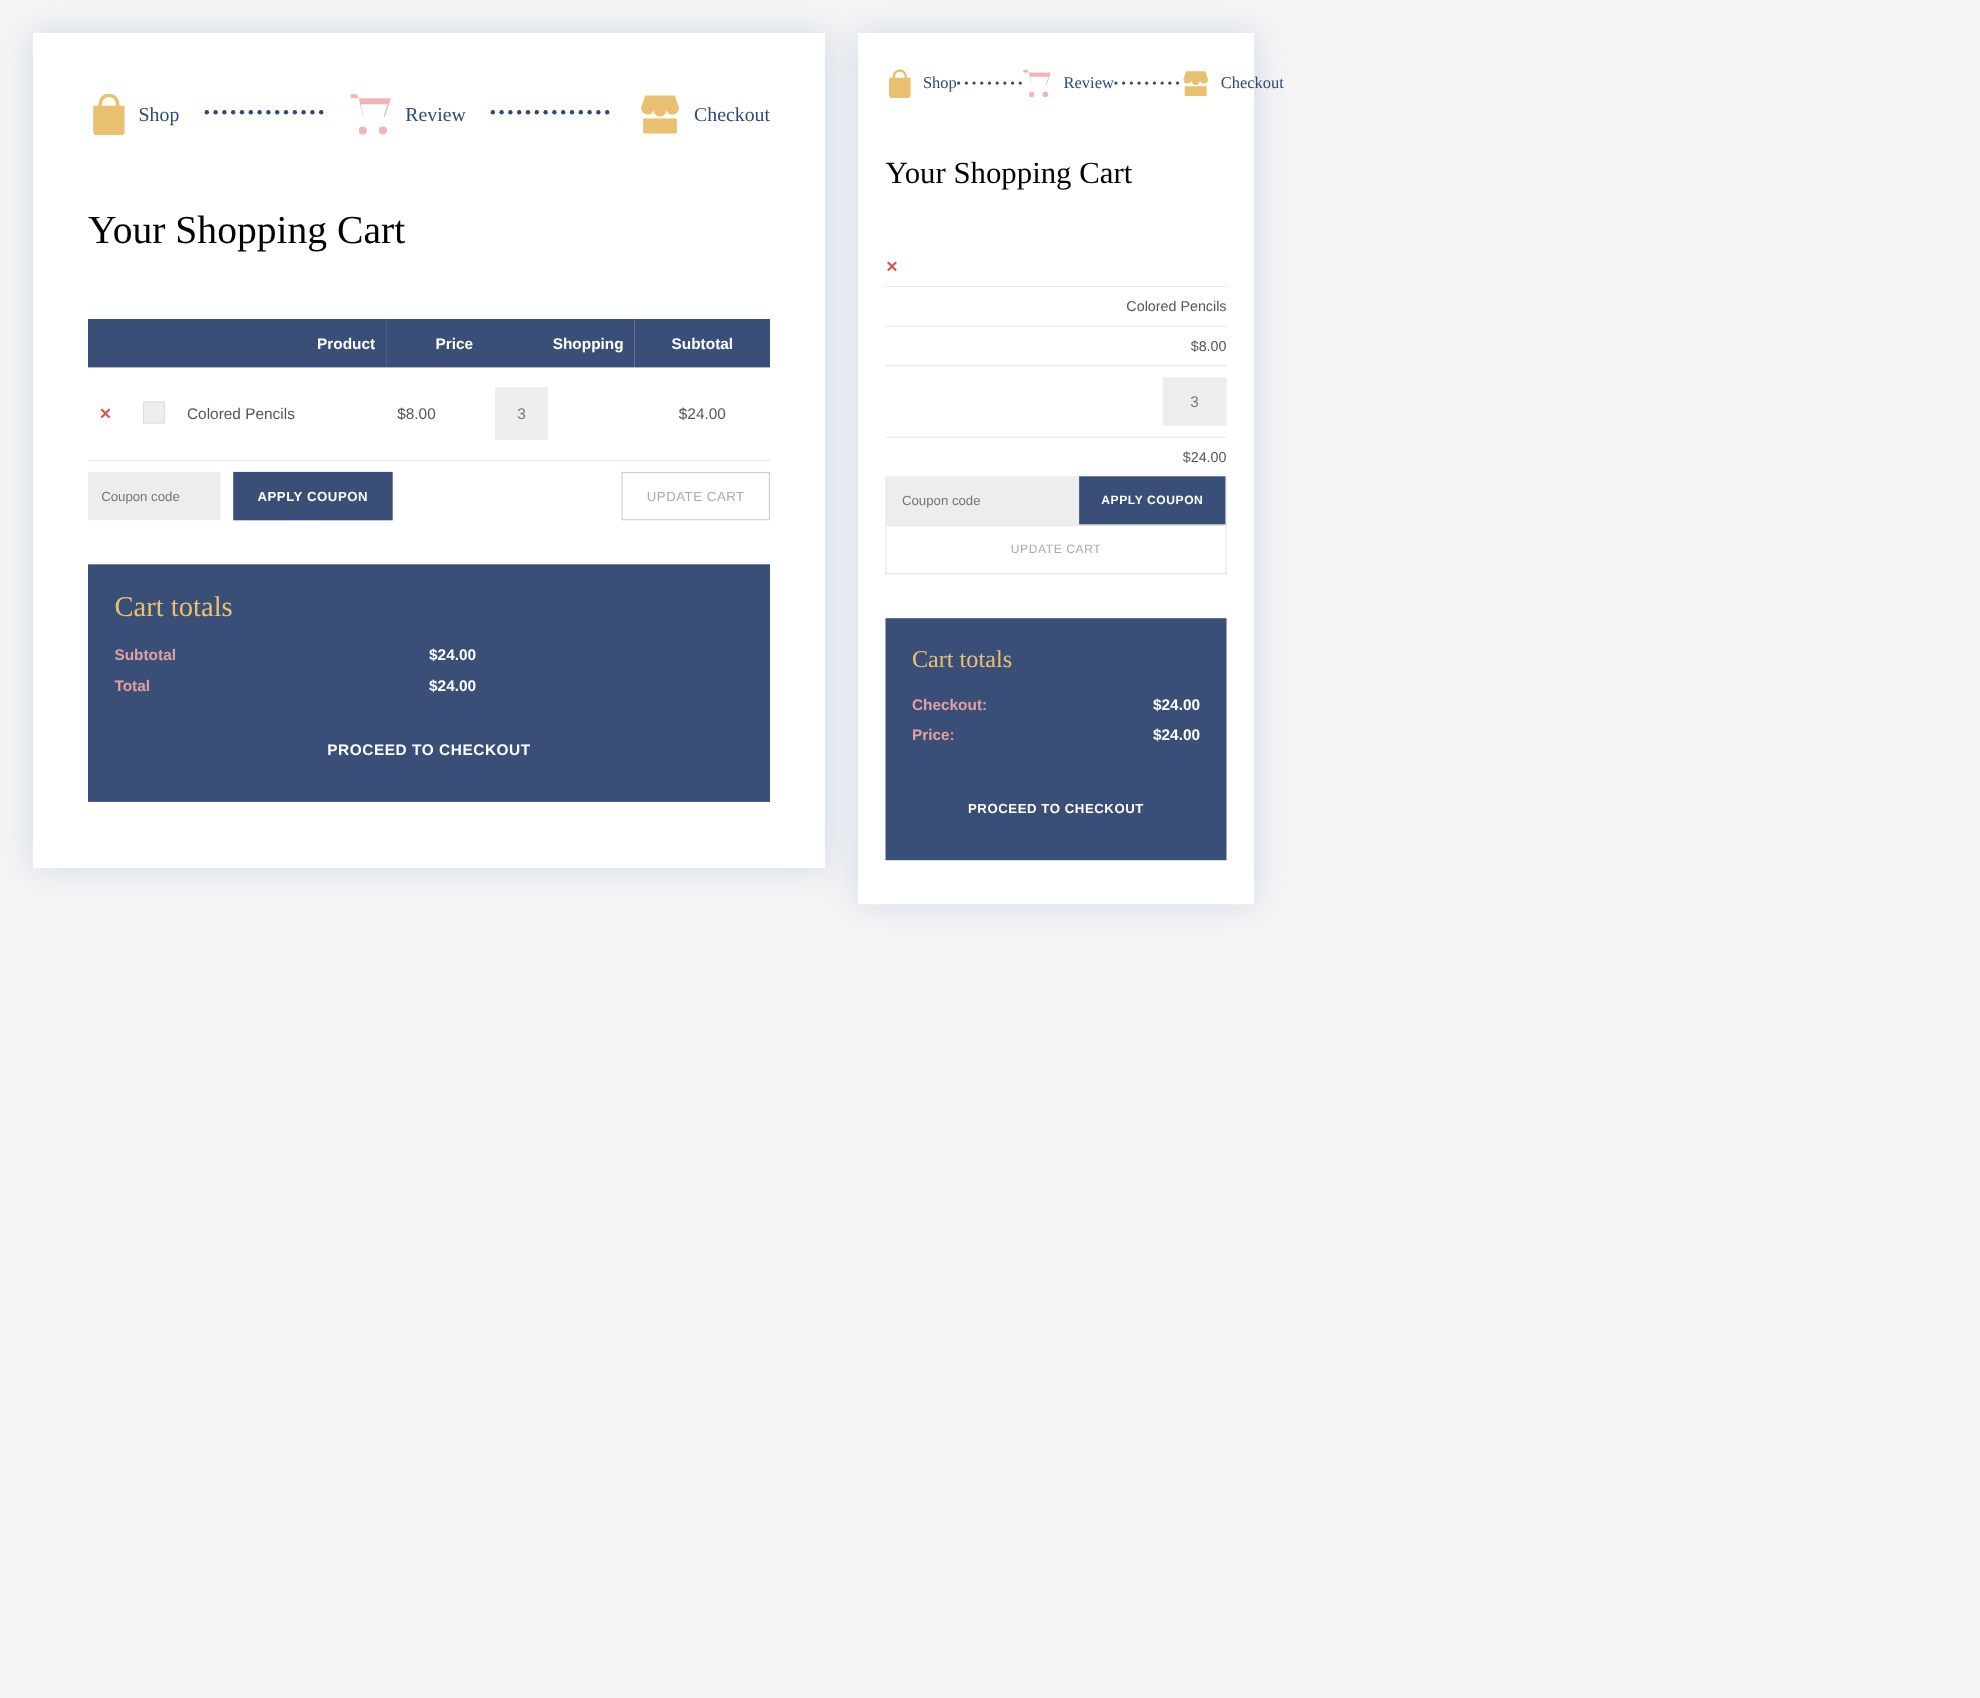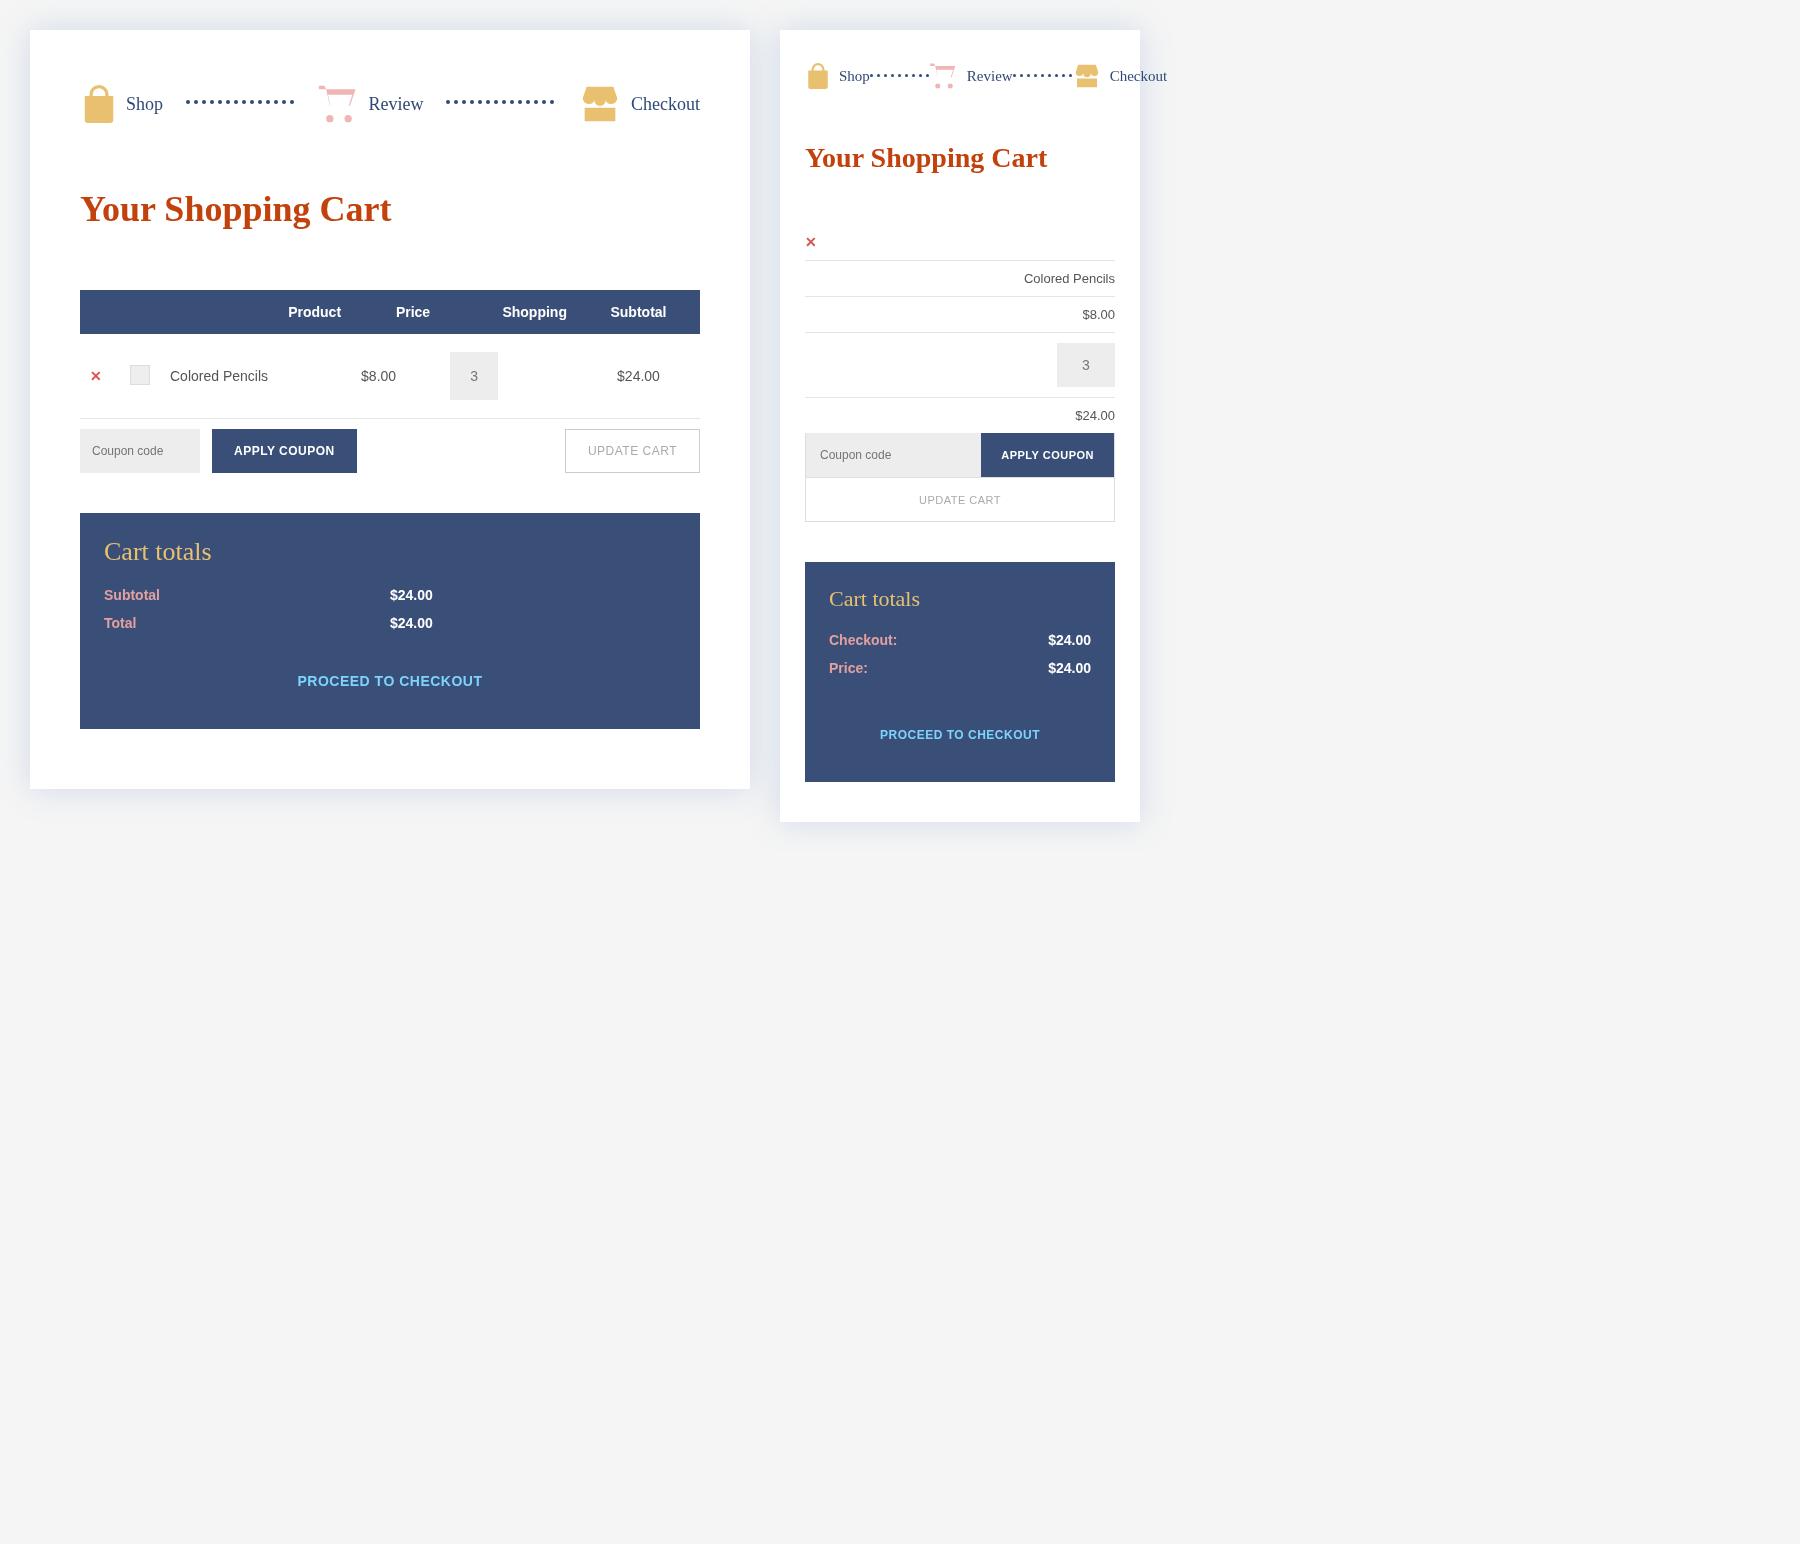--- a/index.html
+++ b/index.html
@@ -15,21 +15,21 @@
 .step { display: flex; flex-direction: row; align-items: center; gap: 8px; justify-content: flex-end; }
 .step-label { font-size: 18px; color: #2f4a76; }
 .mobile .step-label { font-size: 15px; }
 .dots { display: flex; gap: 4px; margin-top: 20px; }
 .mobile .dots { margin-top: 14px; }
 .dots span { width: 4px; height: 4px; background: #2f4a76; border-radius: 50%; display: inline-block; }
 .mobile .dots span { width: 3px; height: 3px; }
 .icon-holder { height: 48px; display: flex; align-items: center; justify-content: center; }
 .mobile .icon-holder { height: 32px; }
 
-h1.title { font-size: 36px; font-weight: bold; color: #c2410c; margin-bottom: 60px; }
+h1.title { font-size: 36px; font-weight: normal; color: #000000; margin-bottom: 60px; }
 .mobile h1.title { font-size: 28px; margin-bottom: 50px; }
 
 
 .cart-table { width: 100%; border-collapse: collapse; font-family: Arial, Helvetica, sans-serif; }
 .cart-table thead tr { background: #3a4f78; color: #fff; }
 .cart-table th { font-size: 14px; font-weight: bold; text-align: right; padding: 14px 10px; }
 .cart-table td { font-size: 14px; color: #555; padding: 18px 10px; border-bottom: 1px solid #e5e5e5; vertical-align: middle; }
 .th-remove, .th-thumb { width: 40px; }
 .remove-x { color: #d9534f; font-weight: bold; font-size: 14px; cursor: pointer; }
 .thumb { width: 20px; height: 20px; background: #eee; border: 1px solid #ddd; display: inline-block; }
@@ -43,21 +43,21 @@
 
 
 .totals { background: #3a4f78; padding: 24px 24px 30px; margin-top: 40px; font-family: Arial, Helvetica, sans-serif; }
 .totals h2 { font-family: Georgia, serif; font-weight: normal; color: #e8c070; font-size: 26px; margin-bottom: 20px; }
 .mobile .totals h2 { font-size: 22px; }
 .tot-row { display: flex; margin-bottom: 12px; }
 .tot-label { color: #e2a0a0; font-size: 14px; font-weight: bold; width: 50%; }
 .mobile .tot-label { width: auto; flex: 1; }
 .tot-val { color: #fff; font-size: 14px; font-weight: bold; }
 .mobile .tot-val { margin-left: auto; }
-.btn-checkout { width: 100%; background: transparent; border: none; color: #7dd3fc; font-weight: bold; font-size: 14px; letter-spacing: 0.5px; padding: 30px 0 10px; cursor: pointer; }
+.btn-checkout { width: 100%; background: transparent; border: none; color: #ffffff; font-weight: bold; font-size: 14px; letter-spacing: 0.5px; padding: 30px 0 10px; cursor: pointer; }
 .mobile .btn-checkout { font-size: 12px; padding-top: 40px; }
 
 
 .m-cart { font-family: Arial, Helvetica, sans-serif; }
 .m-row { border-bottom: 1px solid #e5e5e5; padding: 10px 0; display: flex; justify-content: flex-end; align-items: center; font-size: 13px; color: #555; min-height: 34px; }
 .m-row.first { justify-content: flex-start; }
 .m-qty { width: 58px; height: 44px; border: none; background: #ededed; text-align: center; font-size: 14px; color: #777; }
 .m-actions { border: 1px solid #ddd; border-top: none; padding: 0; }
 .m-coupon { display: flex; }
 .m-coupon-input { flex: 1; min-width: 0; height: 44px; border: none; background: #ededed; padding: 0 14px; font-size: 12px; color: #888; }

